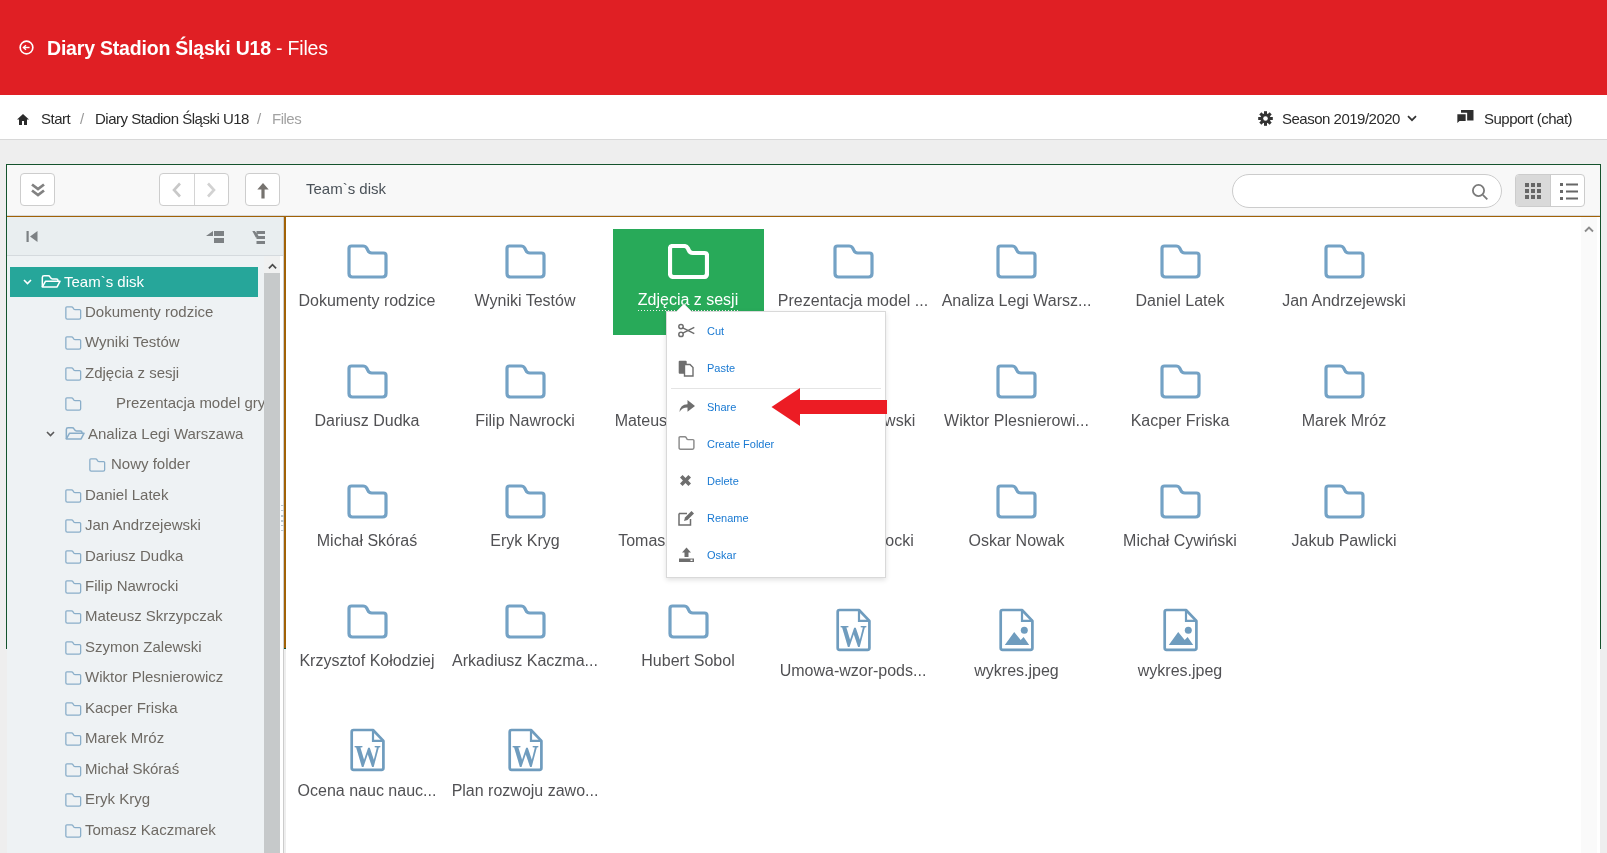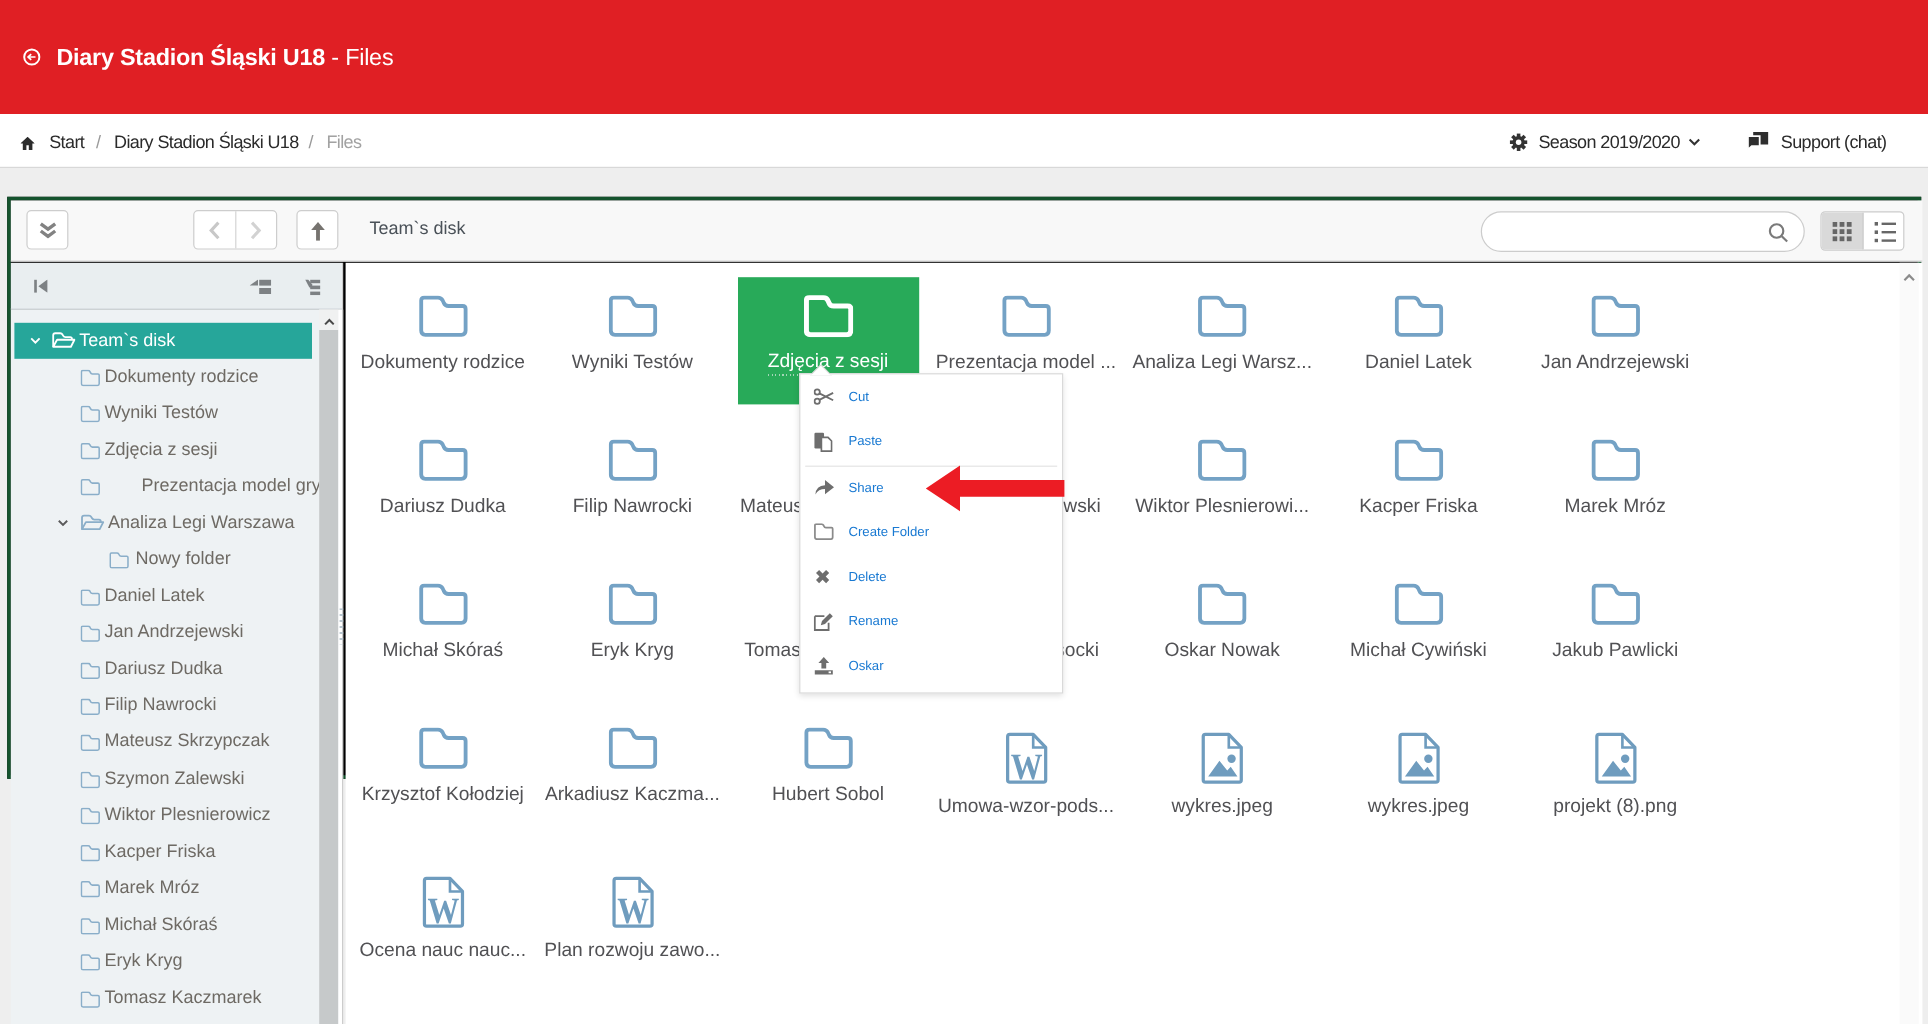--- a/index.html
+++ b/index.html
@@ -11,21 +11,21 @@
   
   .hdr { position:absolute; left:0; top:0; width:1607px; height:95px; background:#e01f24;padding-left:24px; }
   .hdr-title { position:absolute; left:47px; top:37px; font-size:19.5px; font-weight:bold; color:#fff; letter-spacing:-0.2px;}
   .hdr-title .lite { font-weight:normal; }
   
   .crumb { position:absolute; left:0; top:95px; width:1607px; height:45px; background:#fff; border-bottom:1px solid #d8d8d8; }
   .crumb-item { position:absolute; top:2px; height:44px; line-height:44px; font-size:15px; letter-spacing:-0.5px; color:#2b2b2b; white-space:nowrap;}
   .crumb-sep { color:#9a9a9a; }
   .crumb-gray { color:#a2a2a2; }
   
-  .panel { position:absolute; left:6px; top:164px; width:1595px; height:485px; border:3px solid #14532d; background:#000000; }
+  .panel { position:absolute; left:6px; top:164px; width:1595px; height:485px; border:1px solid #14532d; background:#a16207; }
   
   .tbar { position:absolute; left:0px; top:0px; width:1593px; height:51px; background:#f8f8f8; border-bottom:1px solid #d9d9d9; }
   .btn { position:absolute; background:#fff; border:1px solid #cdcdcd; border-radius:4px; }
   .tbar-label { position:absolute; left:299px; top:9px; font-size:15px; color:#4a5158; }
   .search { position:absolute; left:1225px; top:9px; width:270px; height:34px; background:#fff; border:1px solid #ccc; border-radius:17px; }
   .toggle { position:absolute; left:1508px; top:9px; width:70px; height:33px; border:1px solid #ccc; border-radius:4px; background:#fff; overflow:hidden;}
   .toggle .half { position:absolute; top:0; width:35px; height:33px; }
   .toggle .active { background:#d9d9d9; border-right:1px solid #ccc; }
   
   .side-mini { position:absolute; left:0; top:52px; width:276px; height:39px; background:#e9eef0; border-bottom:1px solid #d5dade;}
@@ -575,31 +575,20 @@
         <div class="ticon">
           <svg width="37" height="44" viewBox="0 0 37 44">
     <path d="M4.5 2 H24 L34.4 12.9 V40 Q34.4 41.8 32.6 41.8 H4.5 Q2.7 41.8 2.7 40 V3.8 Q2.7 2 4.5 2 Z" fill="none" stroke="#6f9cbe" stroke-width="2.7" stroke-linejoin="round"></path>
     <path d="M24 2 V12.9 H34.4" fill="none" stroke="#6f9cbe" stroke-width="2.2"></path>
     <circle cx="26.3" cy="22.3" r="3.5" fill="#6f9cbe"></circle>
     <path d="M6.8 37 L16.2 24 L22.7 32 L25.6 29 L31.2 37 Z" fill="#6f9cbe"></path>
   </svg>
         </div>
         <div class="tlbl">wykres.jpeg</div>
       </div>
-      <div class="tile tile-file" style="left:982.5px; top:372px;">
-        <div class="ticon">
-          <svg width="37" height="44" viewBox="0 0 37 44">
-    <path d="M4.5 2 H24 L34.4 12.9 V40 Q34.4 41.8 32.6 41.8 H4.5 Q2.7 41.8 2.7 40 V3.8 Q2.7 2 4.5 2 Z" fill="none" stroke="#6f9cbe" stroke-width="2.7" stroke-linejoin="round"></path>
-    <path d="M24 2 V12.9 H34.4" fill="none" stroke="#6f9cbe" stroke-width="2.2"></path>
-    <circle cx="26.3" cy="22.3" r="3.5" fill="#6f9cbe"></circle>
-    <path d="M6.8 37 L16.2 24 L22.7 32 L25.6 29 L31.2 37 Z" fill="#6f9cbe"></path>
-  </svg>
-        </div>
-        <div class="tlbl">projekt (8).png</div>
-      </div>
       <div class="tile tile-file" style="left:5.5px; top:492px;">
         <div class="ticon">
           <svg width="37" height="44" viewBox="0 0 37 44">
     <path d="M4.5 2 H24 L34.4 12.9 V40 Q34.4 41.8 32.6 41.8 H4.5 Q2.7 41.8 2.7 40 V3.8 Q2.7 2 4.5 2 Z" fill="none" stroke="#6f9cbe" stroke-width="2.7" stroke-linejoin="round"></path>
     <path d="M24 2 V12.9 H34.4" fill="none" stroke="#6f9cbe" stroke-width="2.2"></path>
     <text x="18.6" y="39" font-family="Liberation Serif" font-size="31" font-weight="bold" fill="#6f9cbe" text-anchor="middle" textLength="26.5" lengthAdjust="spacingAndGlyphs">W</text>
   </svg>
         </div>
         <div class="tlbl">Ocena nauc nauc...</div>
       </div>

